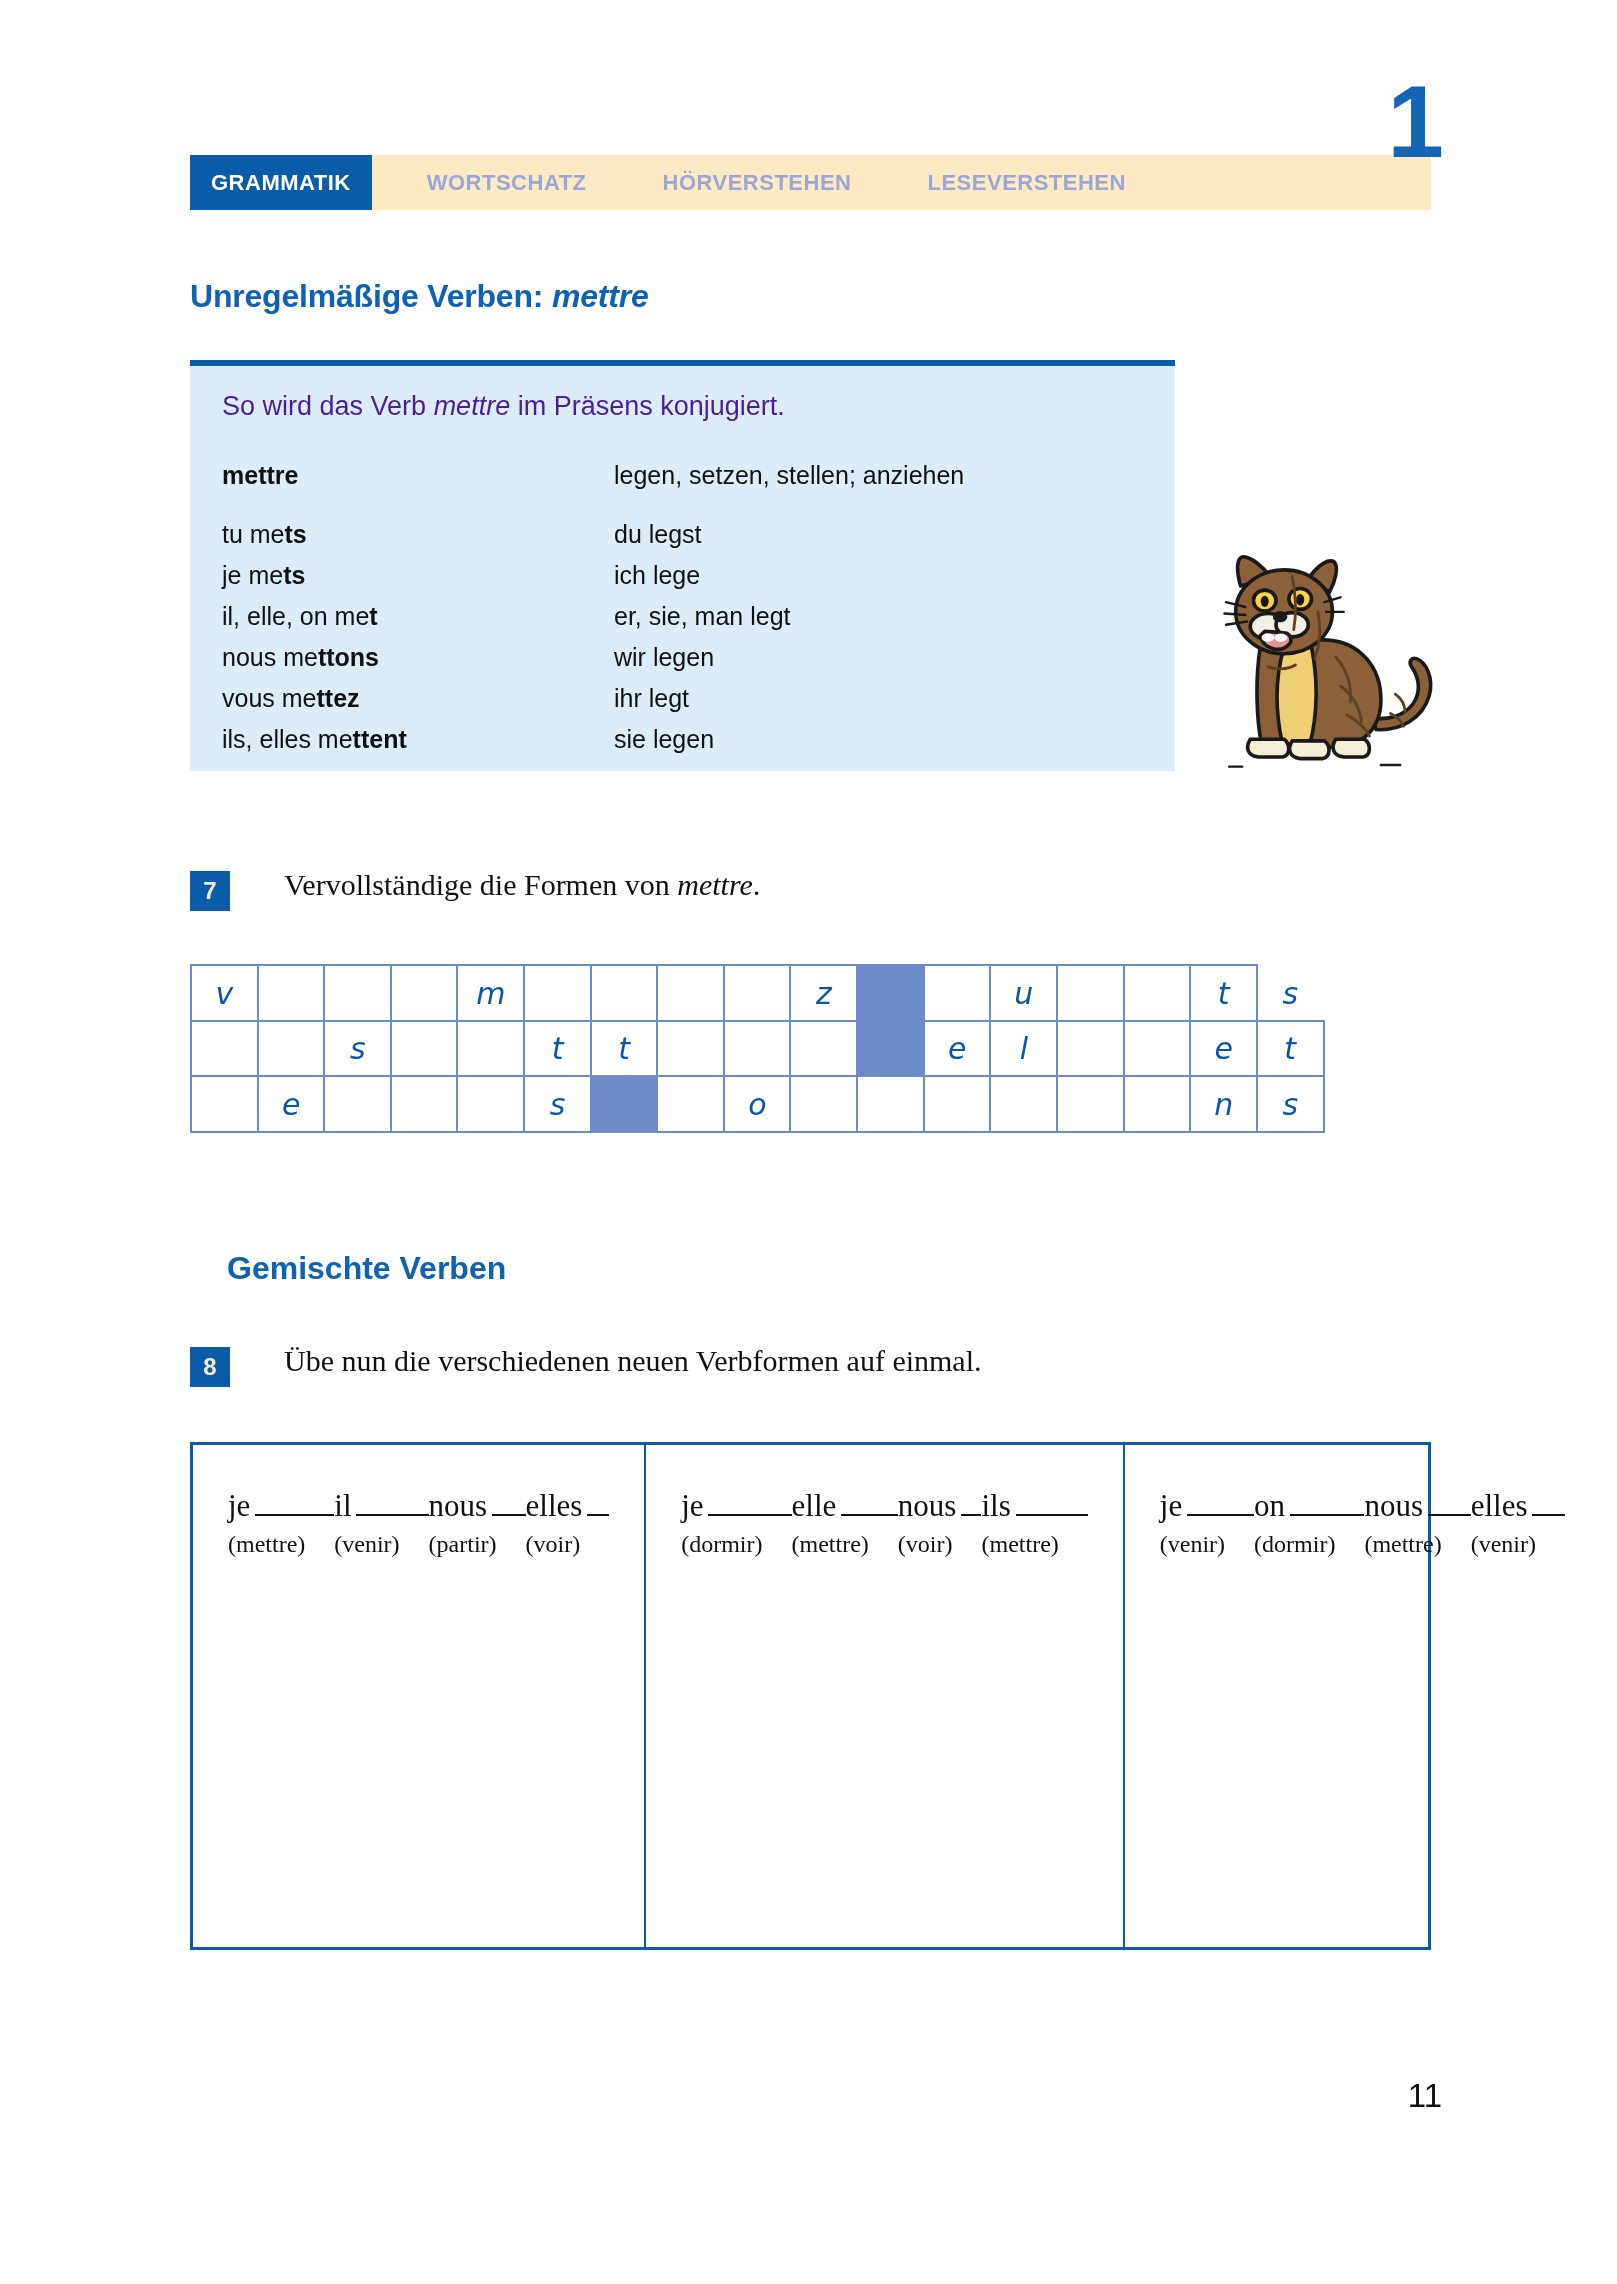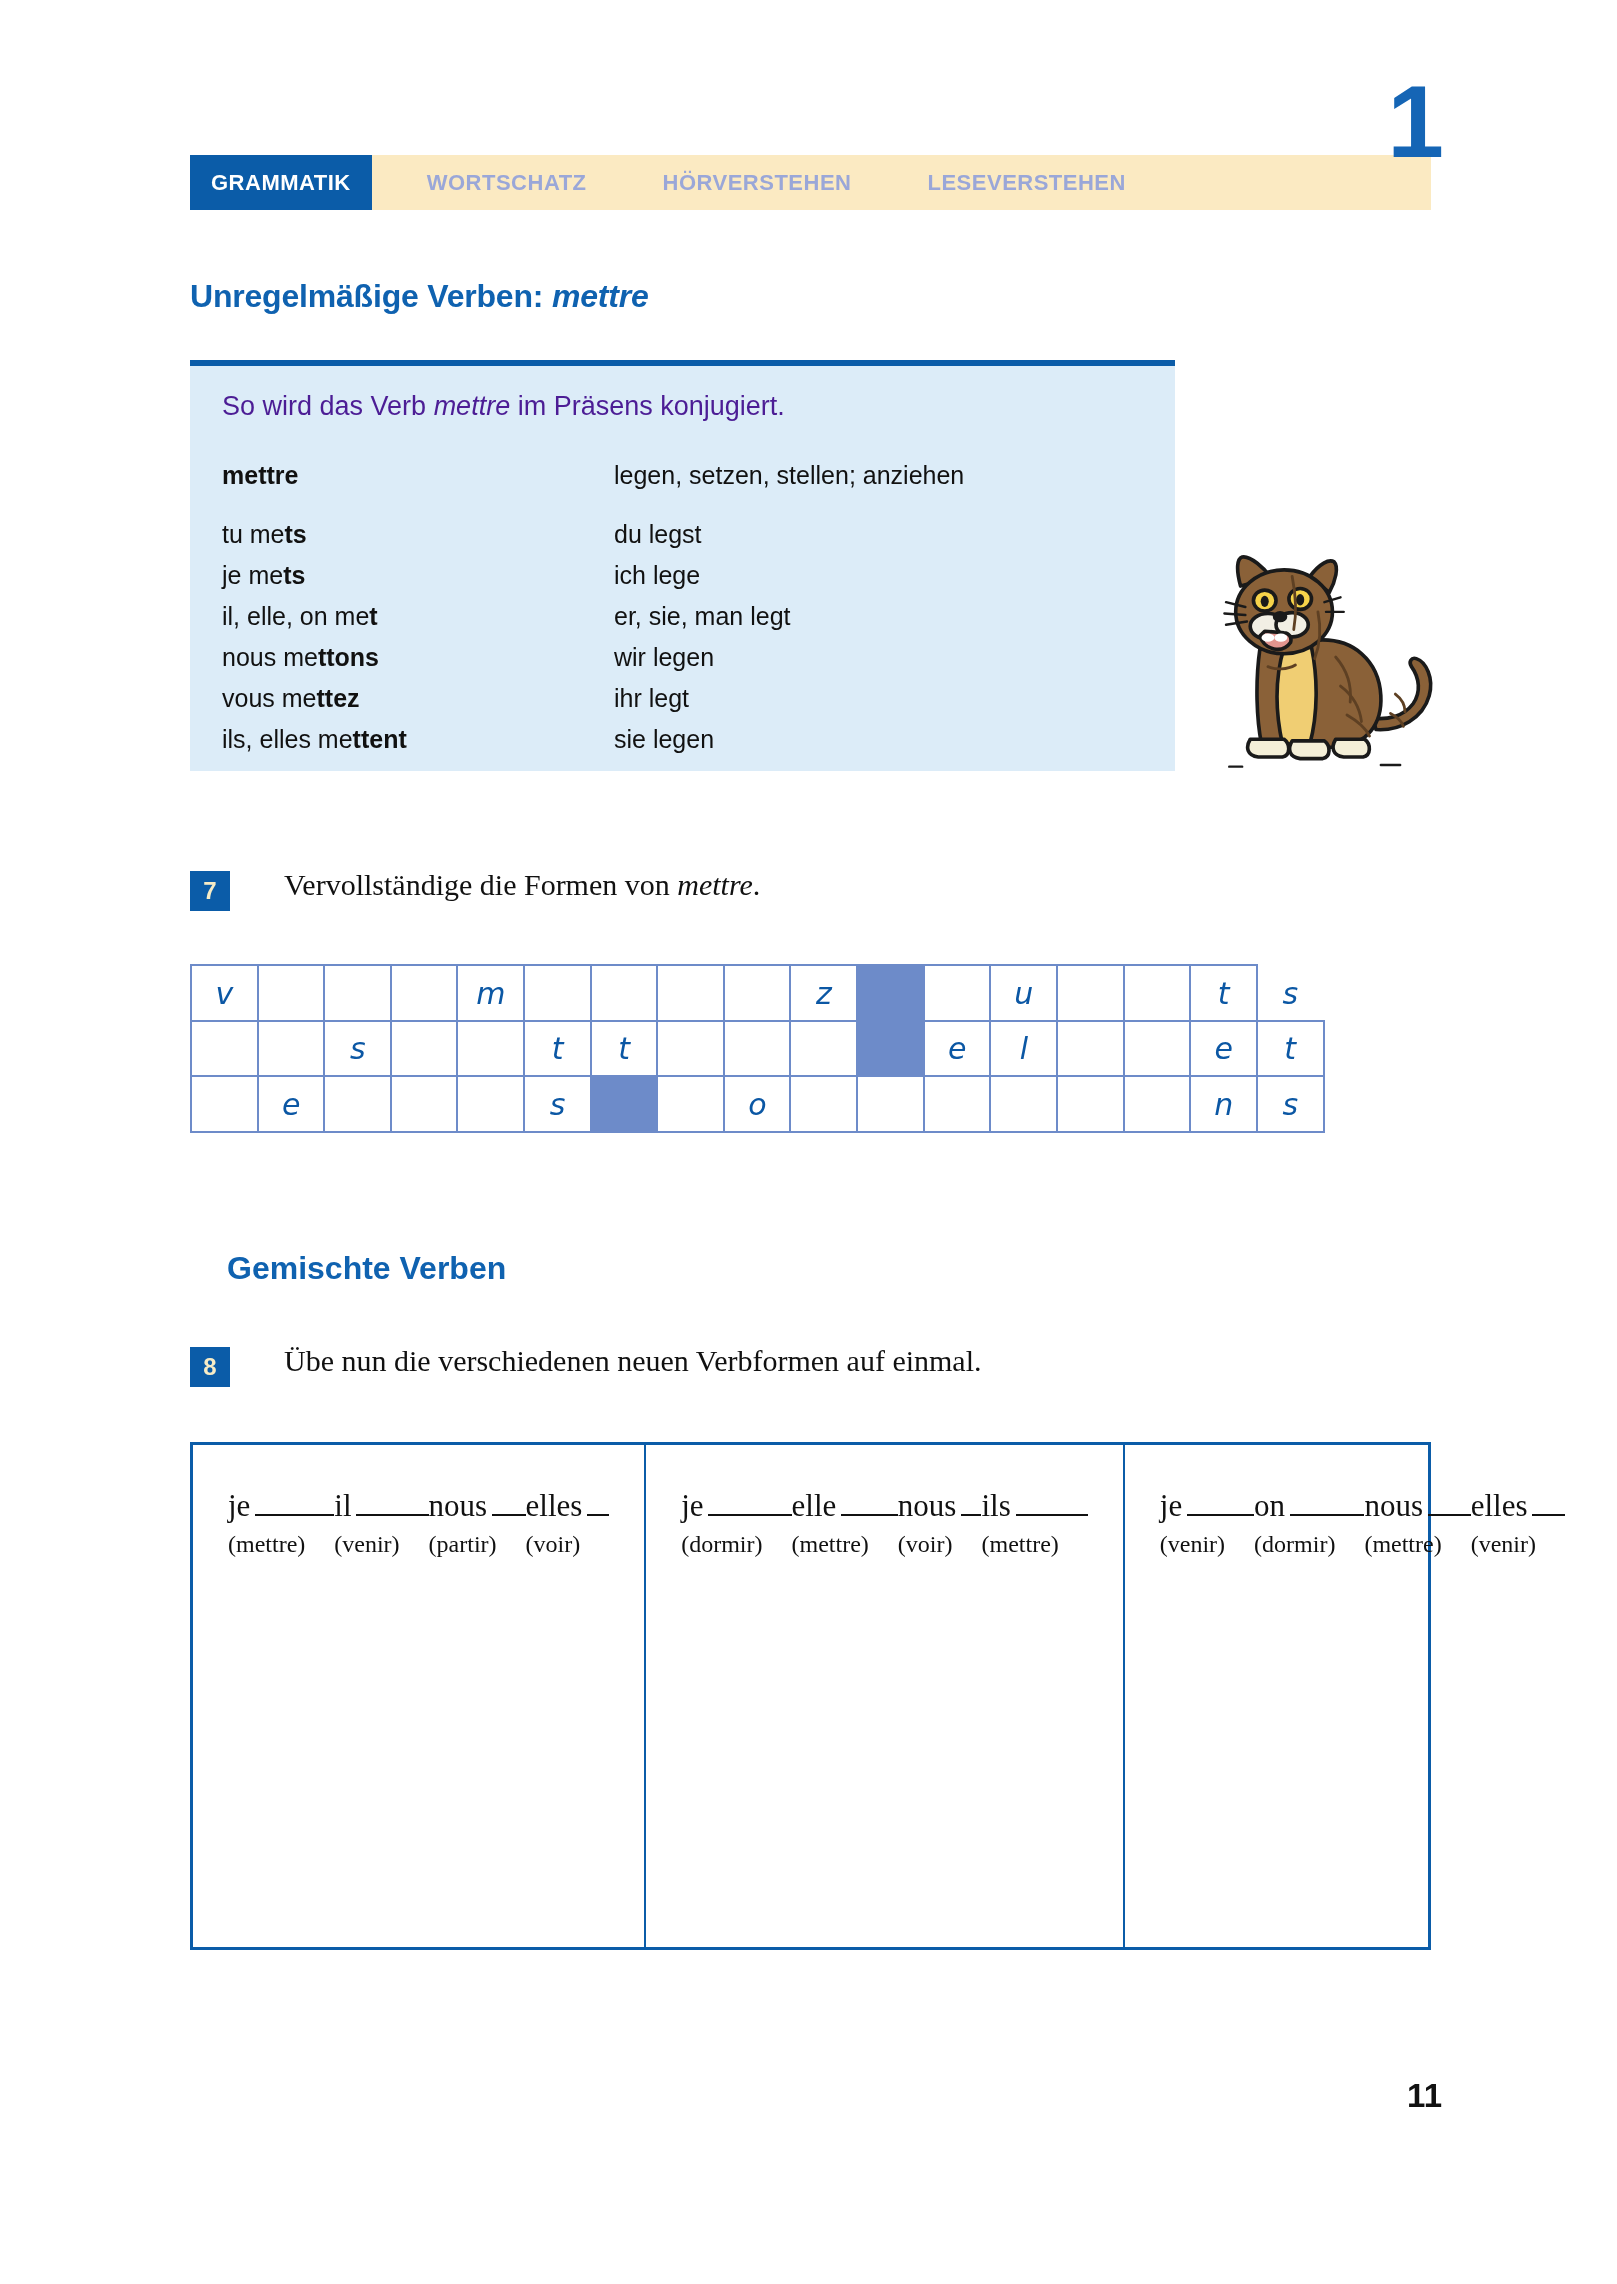--- a/index.html
+++ b/index.html
@@ -237,21 +237,21 @@
     margin-top: 7.3px;
     padding-right: 29px;
   }
 
   
   .page-number {
     position: absolute;
     right: 176px;
     top: 2077px;
     font-size: 33px;
-    font-weight: bold;
+    font-weight: normal;
     color: #111111;
   }
 </style>
 </head>
 <body>
 
 <div class="header-band"></div>
 <div class="tabs">
   <div class="tab active">
       <span>GRAMMATIK</span>

